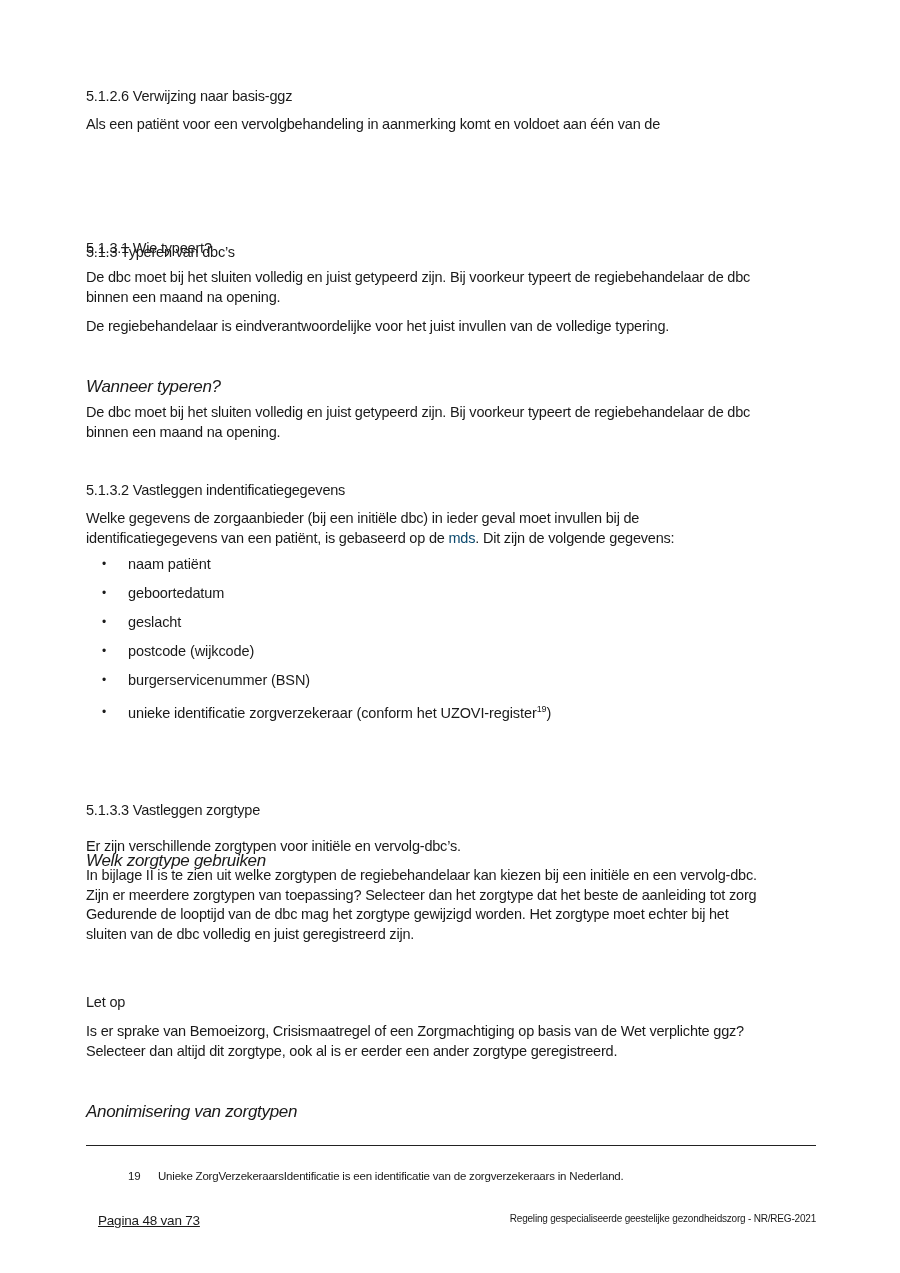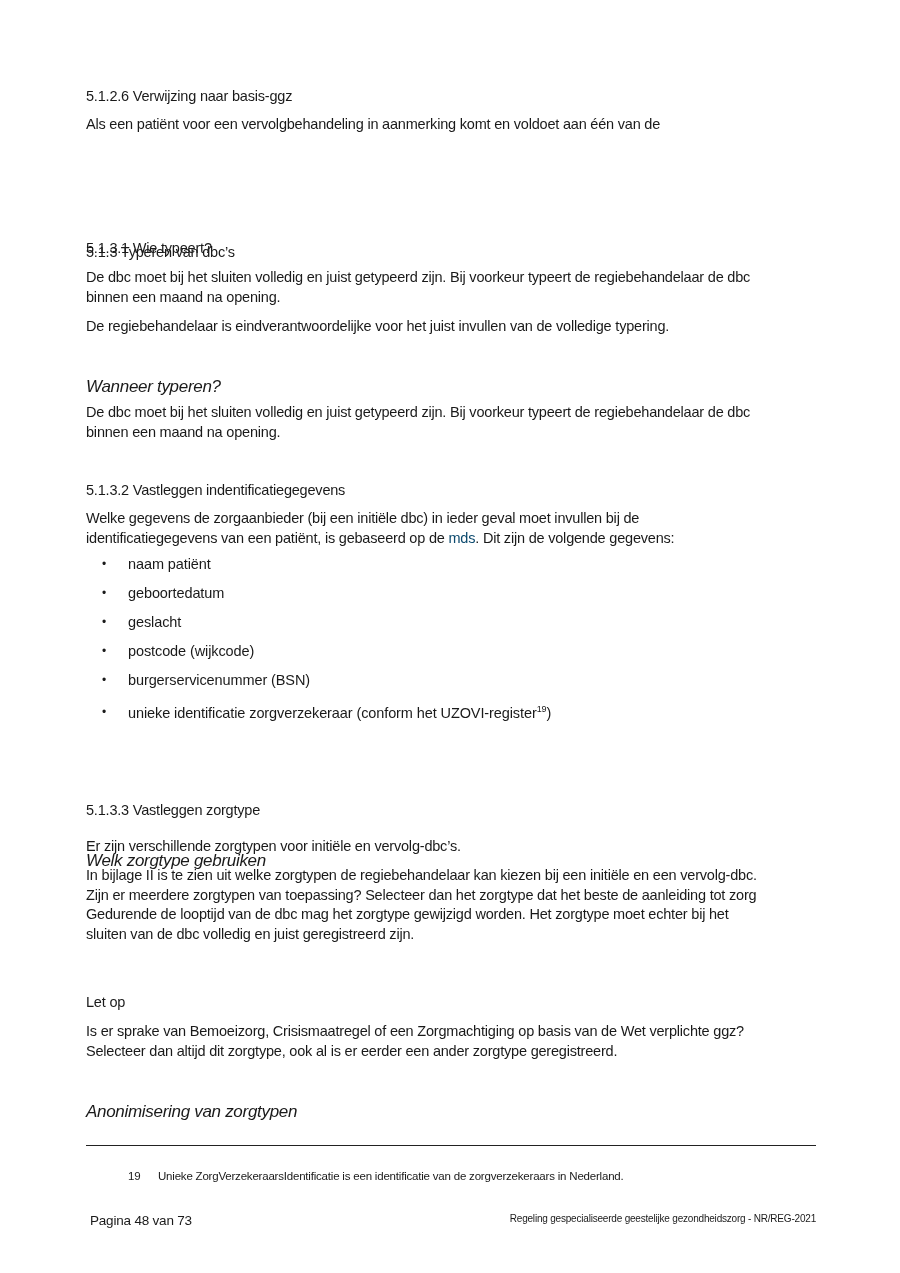--- a/index.html
+++ b/index.html
@@ -89,24 +89,25 @@
       left: 42px;
       top: 1154px;
       font-size: 11.5px;
       letter-spacing: -0.2px;
       white-space: nowrap;
       margin-top: 16px;
     }
     .footnote .fn-num { display: inline-block; width: 30px; }
     .footer-left {
       position: absolute;
-      left: 4px;
+      left: 12px;
       top: 1213px;
       font-size: 13.5px;
       letter-spacing: -0.2px;
+      text-decoration: underline;
     }
     .footer-right {
       position: absolute;
       right: 0;
       top: 1213px;
       font-size: 10px;
       letter-spacing: -0.2px;
       white-space: nowrap;
     }
   </style>

